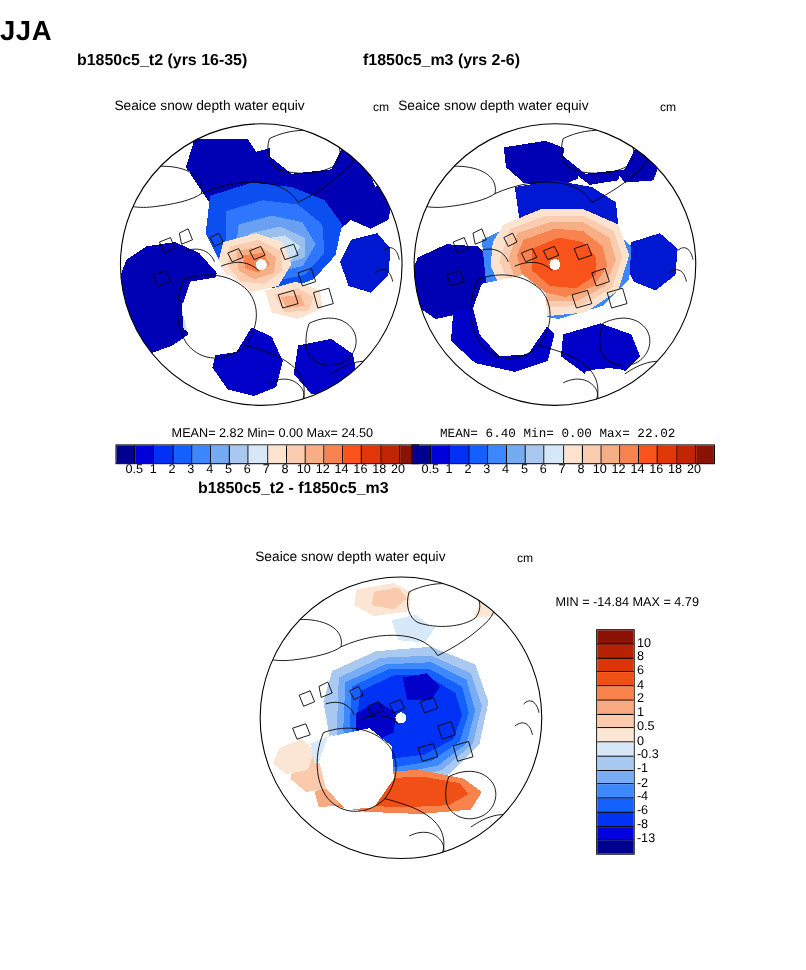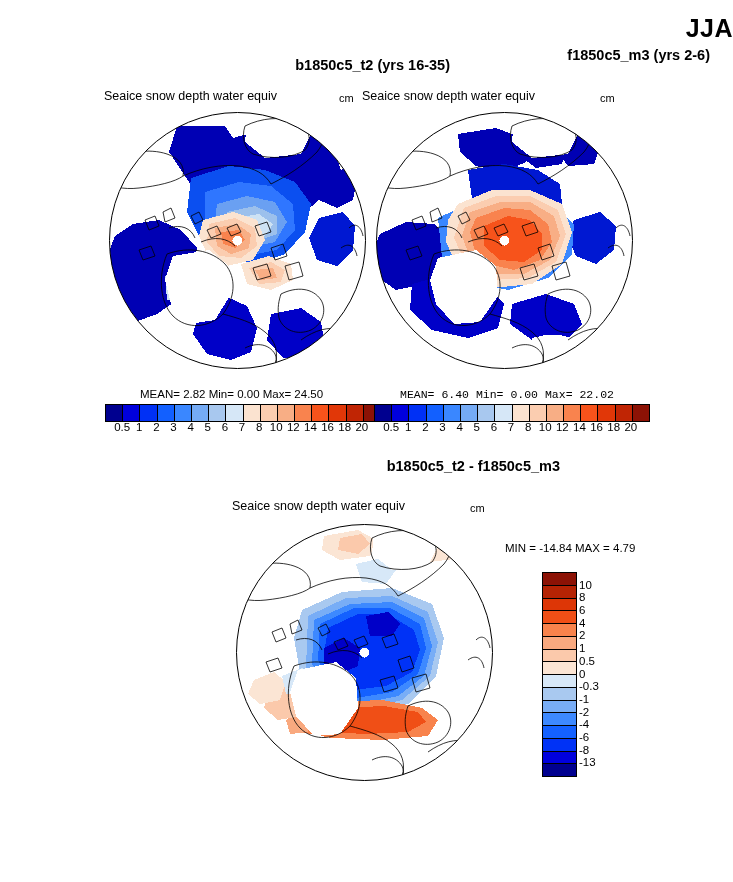--- a/index.html
+++ b/index.html
@@ -1,42 +1,42 @@
 <!DOCTYPE html>
 <html><head>
 <meta charset="utf-8">
 <title>JJA Seaice snow depth water equiv</title>
 <style>
   html,body{margin:0;padding:0;background:#ffffff;}
   body{width:733px;height:882px;position:relative;overflow:hidden;
        font-family:"Liberation Sans",sans-serif;color:#000;}
   .abs{position:absolute;}
-  .ctr{text-align:right;}
+  .ctr{text-align:left;}
 
   #fig-title{left:0;top:14px;width:733px;font-size:25px;font-weight:bold;letter-spacing:.5px;}
   .panel-title{font-size:14.5px;font-weight:bold;}
-  #t-left{left:70px;top:47px;width:380px;margin-top:10px;}
+  #t-left{left:70px;top:47px;width:380px;}
   #t-right{left:330px;top:47px;width:380px;}
-  #t-diff{left:180px;top:458px;width:380px;}
+  #t-diff{left:180px;top:436px;width:380px;}
 
   .varlabel{font-size:12.5px;white-space:nowrap;}
   .unitlabel{font-size:11px;white-space:nowrap;}
 
   #v-left{left:104px;top:89px;}
   #u-left{left:339px;top:92px;}
   #v-right{left:362px;top:89px;}
   #u-right{left:600px;top:92px;}
   #v-diff{left:232px;top:499px;}
   #u-diff{left:470px;top:502px;}
 
   .mapwrap{position:absolute;}
   .mapwrap svg{display:block;}
 
   .statline{font-size:11.5px;white-space:nowrap;}
-  #stat-left{left:140px;top:388px;}
+  #stat-left{left:156px;top:388px;}
   #stat-right{left:400px;top:388px;font-family:Liberation Mono, monospace;}
   #stat-diff{left:505px;top:542px;}
 
   .cbar-h{position:absolute;height:16px;display:flex;border:1px solid #000;box-sizing:content-box;}
   .cbar-h .seg{flex:1 1 0;border-right:1px solid #000;}
   .cbar-h .seg:last-child{border-right:none;}
   #cbar-left{left:105px;top:404px;width:274px;}
   #cbar-right{left:374px;top:404px;width:274px;}
 
   .cbl-wrap{position:absolute;height:16px;}

